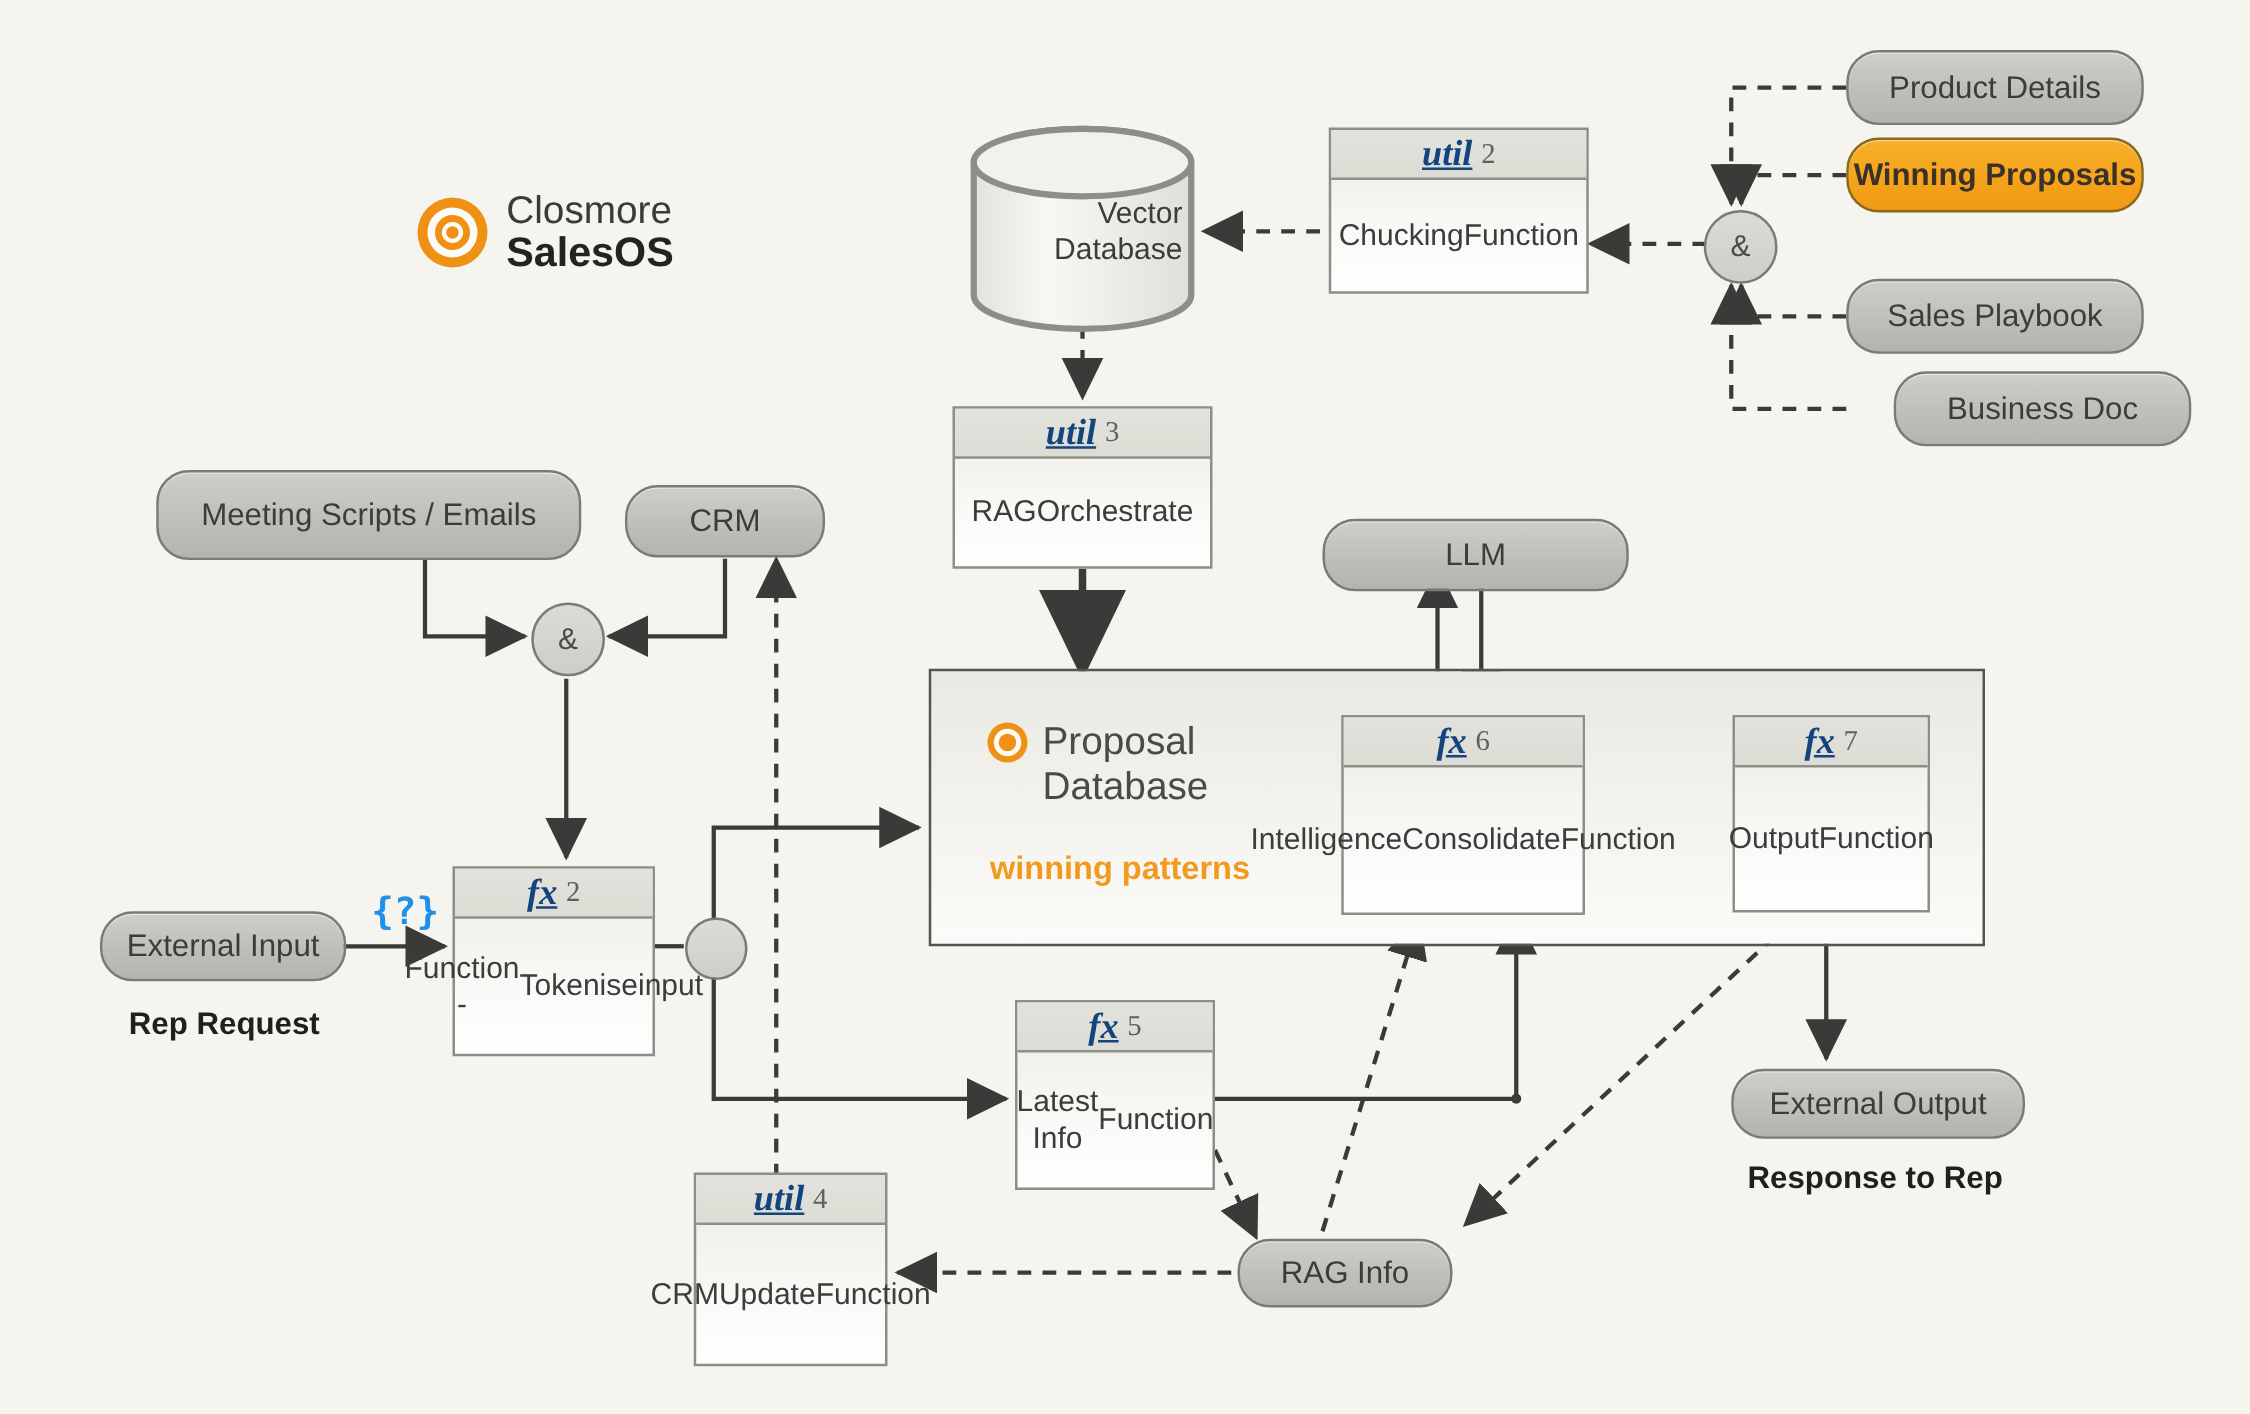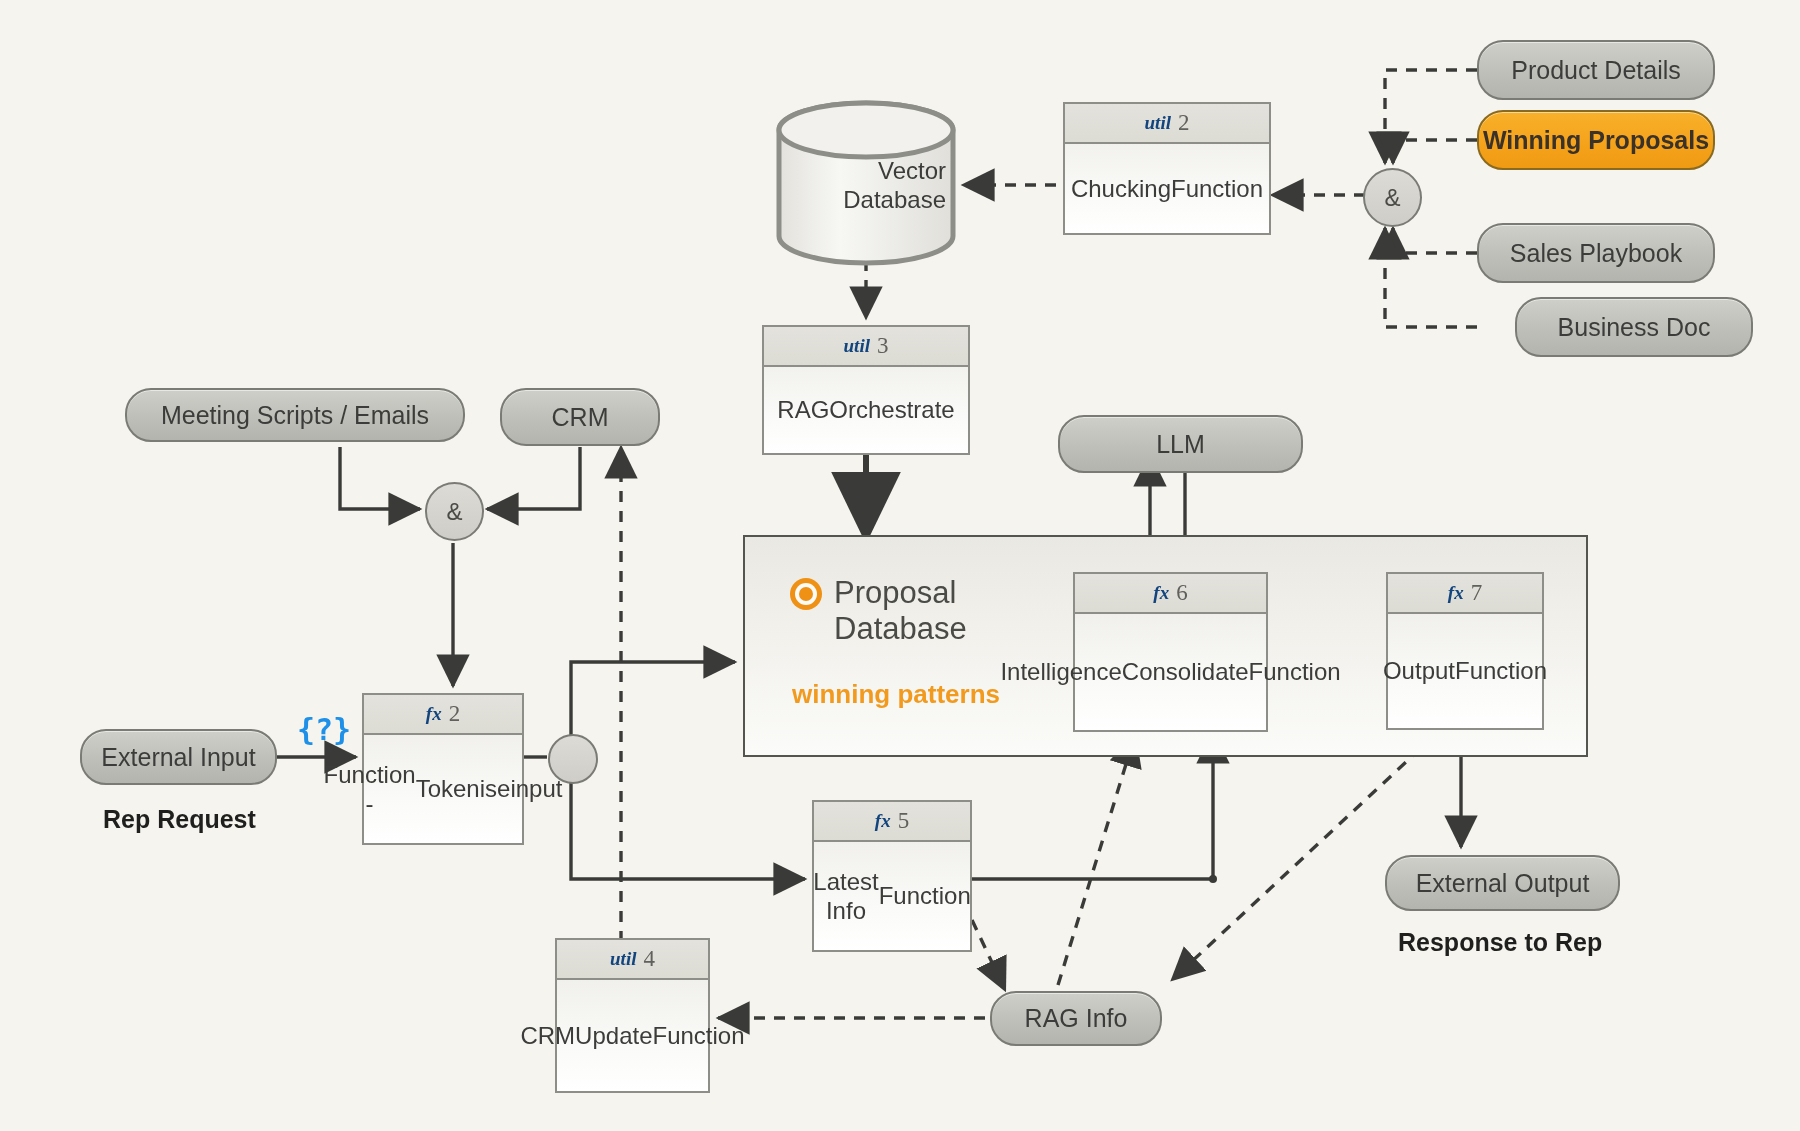--- a/index.html
+++ b/index.html
@@ -16,21 +16,21 @@
   .pill.accent{background:linear-gradient(180deg,#f8b02a 0%,#f5a21b 60%,#ef9a12 100%);
         border-color:#8a6a1e;font-weight:bold;color:#3a3129;}
 
   
   .fbox{border:2px solid #8e8e88;background:linear-gradient(180deg,#ebeae5 0%,#fafaf8 70%,#ffffff 100%);
         display:flex;flex-direction:column;}
   .fbox .hdr{height:38px;flex:0 0 38px;border-bottom:2px solid #8e8e88;
         background:linear-gradient(180deg,#e3e2dc 0%,#dcdbd4 100%);
         display:flex;align-items:center;justify-content:center;gap:7px;}
   .fbox .hdr .k{font-family:"Liberation Serif",serif;font-style:italic;font-weight:bold;
-        color:#12447e;font-size:19px;}
+        color:#12447e;font-size:29px;text-decoration:underline;}
   .fbox .hdr .n{font-family:"Liberation Serif",serif;color:#60605c;font-size:23px;}
   .fbox .body{flex:1;display:flex;align-items:center;justify-content:center;
         text-align:center;color:#3c3c3a;font-size:24px;line-height:1.22;padding:2px 6px;}
 
   
   .panel{border:2px solid #55554f;
          background:linear-gradient(180deg,#e9e8e3 0%,#f2f1ec 45%,#fbfbf9 100%);}
 
   .caption{position:absolute;color:#1f1f1d;font-size:25px;font-weight:bold;}
   .ann-blue{position:absolute;color:#1e90e8;font-size:30px;font-weight:bold;
@@ -122,20 +122,33 @@
     </g>
 
     <circle cx="1213" cy="879" r="4" fill="#3a3a38"></circle>
 
     <g>
       <path d="M779,130 a87,27 0 0 1 174,0 L953,236 a87,27 0 0 1 -174,0 z" fill="url(#cylg)" stroke="#8e8e88" stroke-width="5"></path>
       <ellipse cx="866" cy="130" rx="87" ry="27" fill="#f2f1ed" stroke="#8e8e88" stroke-width="5"></ellipse>
     </g>
   </svg>
 
+  <div class="logo" style="left:333px;top:152px;">
+    <svg width="58" height="58" viewBox="0 0 58 58">
+      <circle cx="29" cy="29" r="28" fill="#ef9114"></circle>
+      <circle cx="29" cy="29" r="20" fill="#fdfbf6"></circle>
+      <circle cx="29" cy="29" r="14" fill="#ef9114"></circle>
+      <circle cx="29" cy="29" r="8.5" fill="#fdfbf6"></circle>
+      <circle cx="29" cy="29" r="5" fill="#ef9114"></circle>
+    </svg>
+    <div class="txt">
+      <div class="l1">Closmore</div>
+      <div class="l2">SalesOS</div>
+    </div>
+  </div>
 
   <div class="cyl-label" style="left:786px;top:157px;width:160px;">
     <div>Vector</div>
     <div>Database</div>
   </div>
 
   <div class="node pill accent" style="left:1477px;top:110px;width:238px;height:60px;">
     <span>Winning Proposals</span>
   </div>
   <div class="node pill" style="left:1477px;top:40px;width:238px;height:60px;">
@@ -167,21 +180,21 @@
     <div class="hdr">
       <span class="k">util</span>
       <span class="n">3</span>
     </div>
     <div class="body">
         <div>RAG</div>
         <div>Orchestrate</div>
       </div>
   </div>
 
-  <div class="node pill" style="left:125px;top:388px;width:340px;height:54px;">
+  <div class="node pill" style="left:125px;top:376px;width:340px;height:72px;">
     <span>Meeting Scripts / Emails</span>
   </div>
   <div class="node pill" style="left:500px;top:388px;width:160px;height:58px;">
     <span>CRM</span>
   </div>
 
   <div class="junction" style="left:425px;top:482px;width:55px;height:55px;">
     <span>&amp;</span>
   </div>
 

